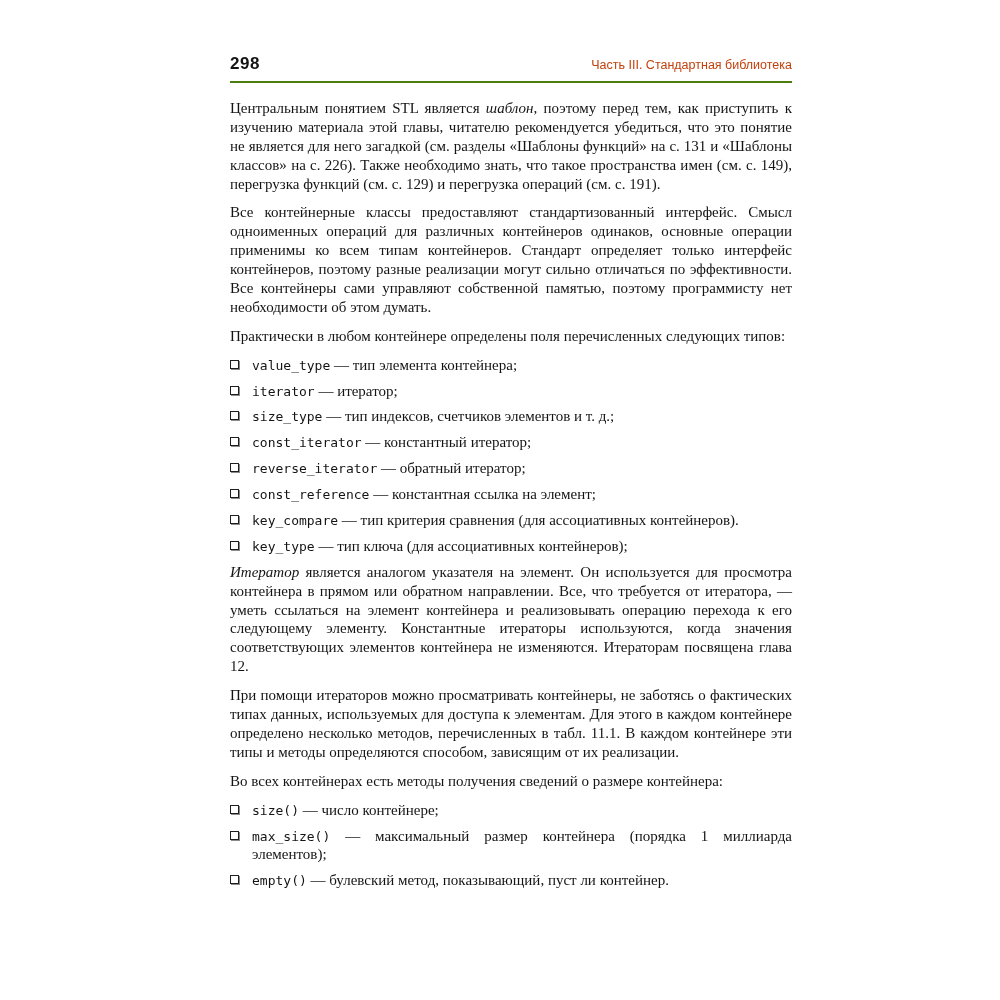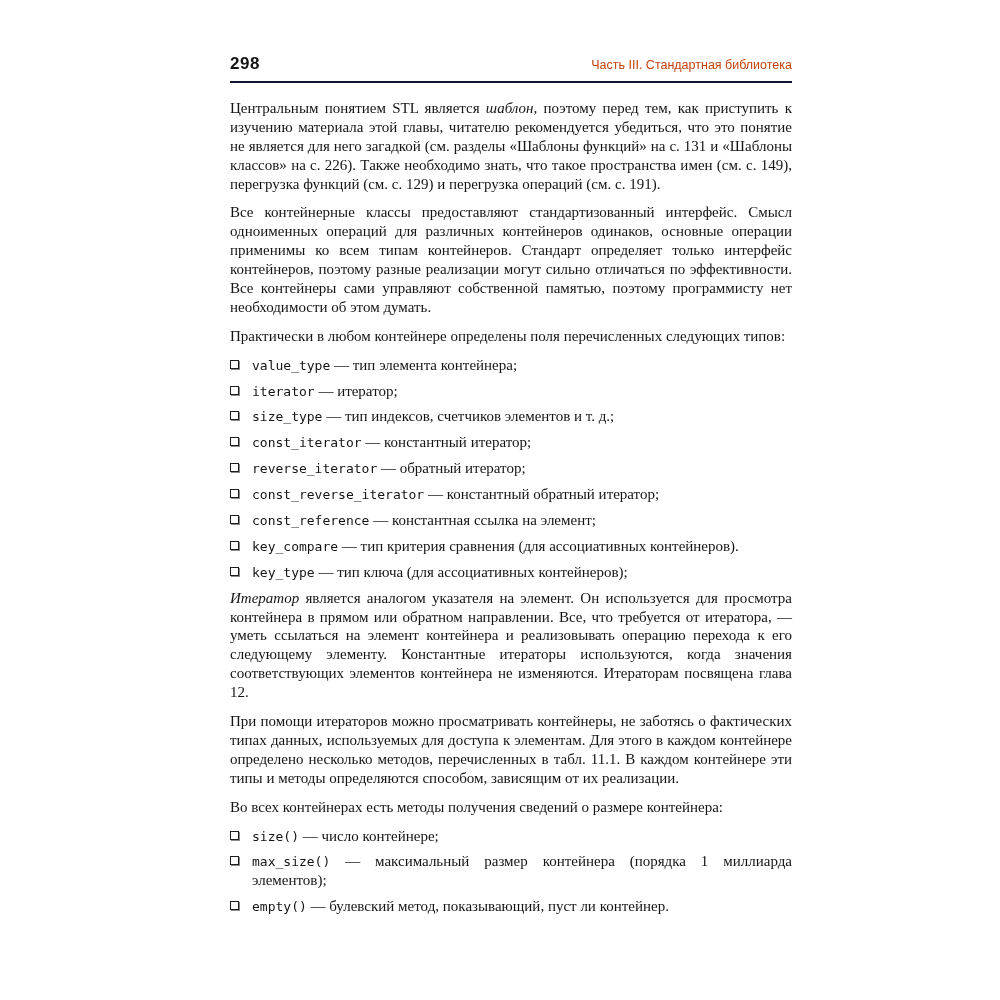--- a/index.html
+++ b/index.html
@@ -16,21 +16,21 @@
     background: #ffffff;
     overflow: hidden;
   }
   .header {
     position: absolute;
     top: 54px; left: 230px;
     width: 562px;
     display: flex;
     justify-content: space-between;
     align-items: baseline;
-    border-bottom: 2px solid #0f172a;
+    border-bottom: 2px solid #4d7c0f;
     padding-bottom: 7px;
   }
   .page-number {
     font-family: "Liberation Sans", sans-serif;
     font-weight: bold;
     font-size: 17px;
     letter-spacing: 0.5px;
   }
   .running-head {
     font-family: "Liberation Sans", sans-serif;
@@ -101,24 +101,20 @@
       <div class="bullet">
         <span class="marker"></span>
         <span class="bullet-text"><span class="run-mono">const_iterator</span><span> — константный итератор;</span></span>
       </div>
       <div class="bullet">
         <span class="marker"></span>
         <span class="bullet-text"><span class="run-mono">reverse_iterator</span><span> — обратный итератор;</span></span>
       </div>
       <div class="bullet">
         <span class="marker"></span>
-        <span class="bullet-text"><span class="run-mono">const_reverse_iterator</span><span> — константный обратный итератор;</span></span>
-      </div>
-      <div class="bullet">
-        <span class="marker"></span>
         <span class="bullet-text"><span class="run-mono">const_reference</span><span> — константная ссылка на элемент;</span></span>
       </div>
       <div class="bullet">
         <span class="marker"></span>
         <span class="bullet-text"><span class="run-mono">key_compare</span><span> — тип критерия сравнения (для ассоциативных контейнеров).</span></span>
       </div>
       <div class="bullet">
         <span class="marker"></span>
         <span class="bullet-text"><span class="run-mono">key_type</span><span> — тип ключа (для ассоциативных контейнеров);</span></span>
       </div>

